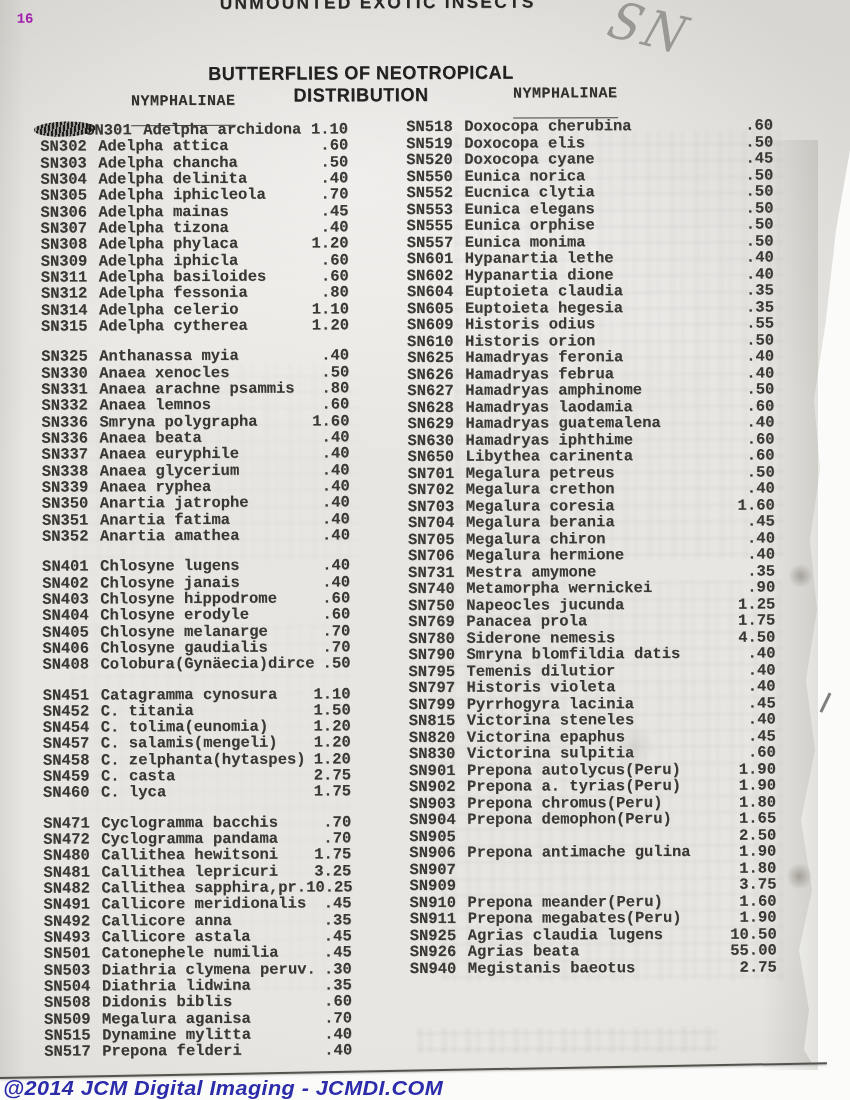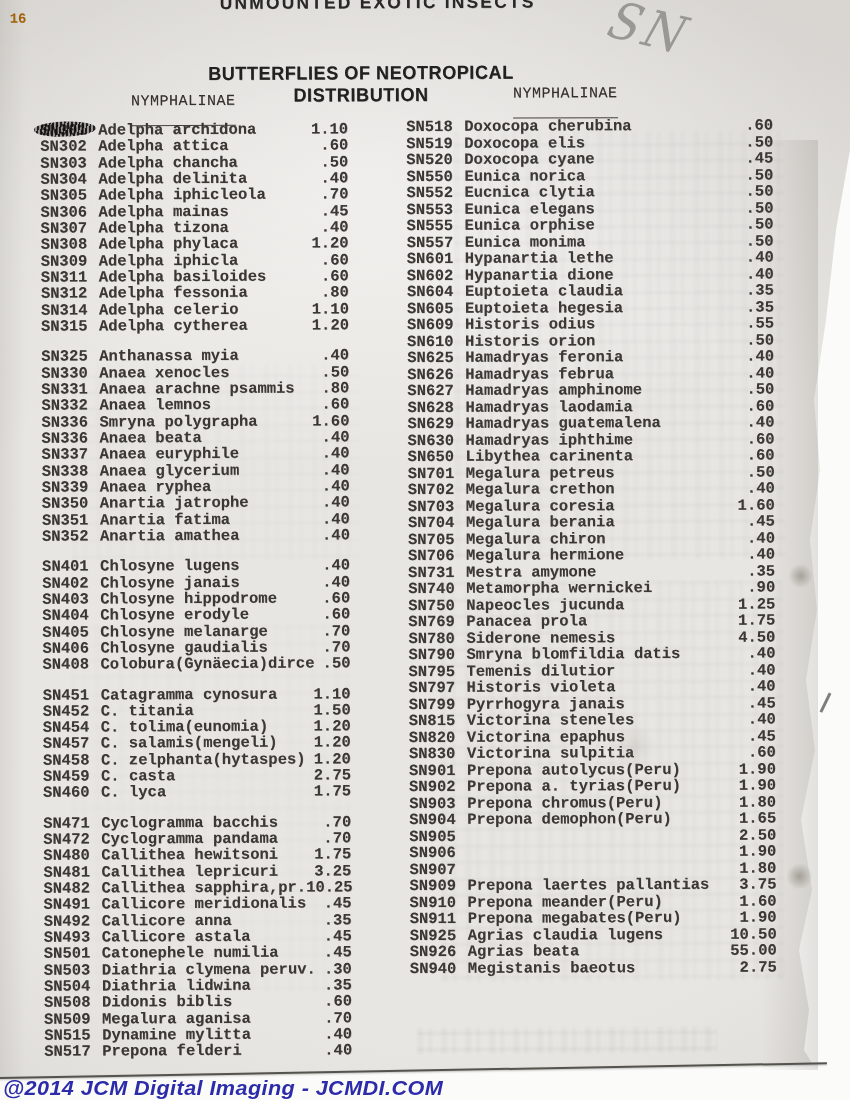--- a/index.html
+++ b/index.html
@@ -31,47 +31,47 @@
   }
   .content{position:absolute;left:0;top:0;width:850px;height:1100px;transform:rotate(-0.25deg);}
 
   
   .top-header{
     position:absolute;left:180px;top:-7px;width:400px;text-align:center;
     font-family:"Liberation Sans",sans-serif;font-weight:700;font-size:17px;
     letter-spacing:2.2px;color:#2a2826;transform:scaleX(1.02);
     text-shadow:.4px .4px 0 rgba(0,0,0,.35);
   }
-  .page-number{position:absolute;left:12px;top:9px;font-size:14px;font-weight:700;color:#a16207;}
+  .page-number{position:absolute;left:19px;top:9px;font-size:14px;font-weight:700;color:#a21caf;}
   .page-title{
     position:absolute;left:148px;top:62px;width:430px;text-align:center;
     font-family:"Liberation Sans",sans-serif;font-weight:700;font-size:19px;
     letter-spacing:.6px;color:#232120;transform:scaleX(.95);
     text-shadow:.4px .4px 0 rgba(0,0,0,.4);
   }
   .col-heading{
-    position:absolute;font-size:15px;font-weight:400;color:#34312d;
+    position:absolute;font-size:15px;font-weight:700;color:#34312d;
     border-bottom:1.6px solid #45413b;padding-bottom:15px;letter-spacing:.5px;
     text-shadow:.3px .3px 0 rgba(0,0,0,.3);
   }
   #heading-left{left:133px;top:92px;}
   #heading-right{left:515px;top:86px;}
 
   
   .col{position:absolute;font-size:15.5px;font-weight:700;color:#3b3834;
     text-shadow:.3px .3px 0 rgba(20,18,15,.30);}
   #col-left{left:42px;top:121px;width:308px;}
   #col-right{left:408px;top:119px;width:367px;}
   .block{margin-bottom:14px;}
   .row{display:flex;white-space:nowrap;height:16.33px;line-height:16.33px;}
   #col-right .row{height:16.5px;line-height:16.5px;}
   .code{flex:0 0 58px;}
   .name{flex:0 0 auto;}
   .price{margin-left:auto;}
-  .struck{position:relative;}
+  .struck{position:relative;padding-left:45px;}
   .struck::after{
     content:"";position:absolute;left:-6px;top:-1px;width:62px;height:15px;
     border-radius:46% 54% 50% 50%;
     background:repeating-linear-gradient(100deg, rgba(15,14,13,.92) 0 1.8px, rgba(52,49,45,.42) 1.8px 3.7px);
     transform:rotate(-2deg);
   }
 
   
   .handwritten{
     position:absolute;left:612px;top:2px;
@@ -581,21 +581,21 @@
           <span class="name">Temenis dilutior</span>
           <span class="price">.40</span>
         </div>
         <div class="row">
           <span class="code">SN797</span>
           <span class="name">Historis violeta</span>
           <span class="price">.40</span>
         </div>
         <div class="row">
           <span class="code">SN799</span>
-          <span class="name">Pyrrhogyra janais</span>
+          <span class="name">Pyrrhogyra lacinia</span>
           <span class="price">.45</span>
         </div>
         <div class="row">
           <span class="code">SN815</span>
           <span class="name">Victorina steneles</span>
           <span class="price">.40</span>
         </div>
         <div class="row">
           <span class="code">SN820</span>
           <span class="name">Victorina epaphus</span>
@@ -625,29 +625,29 @@
           <span class="code">SN904</span>
           <span class="name">Prepona demophon(Peru)</span>
           <span class="price">1.65</span>
         </div>
         <div class="row">
           <span class="code">SN905</span>
           <span class="price">2.50</span>
         </div>
         <div class="row">
           <span class="code">SN906</span>
+          <span class="name">Prepona antimache gulina</span>
           <span class="price">1.90</span>
         </div>
         <div class="row">
           <span class="code">SN907</span>
           <span class="price">1.80</span>
         </div>
         <div class="row">
           <span class="code">SN909</span>
-          <span class="name">Prepona laertes pallantias</span>
           <span class="price">3.75</span>
         </div>
         <div class="row">
           <span class="code">SN910</span>
           <span class="name">Prepona meander(Peru)</span>
           <span class="price">1.60</span>
         </div>
         <div class="row">
           <span class="code">SN911</span>
           <span class="name">Prepona megabates(Peru)</span>

